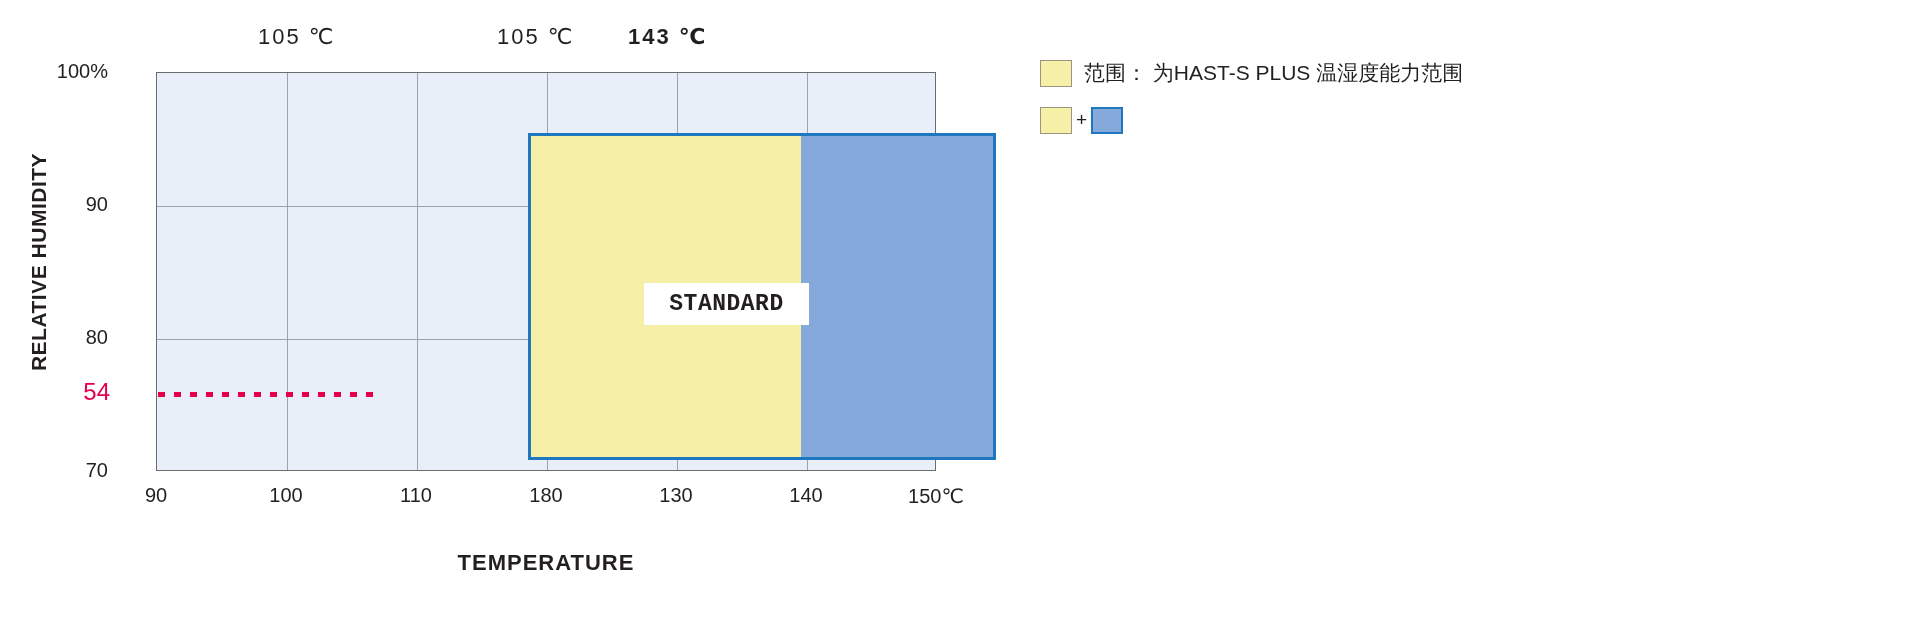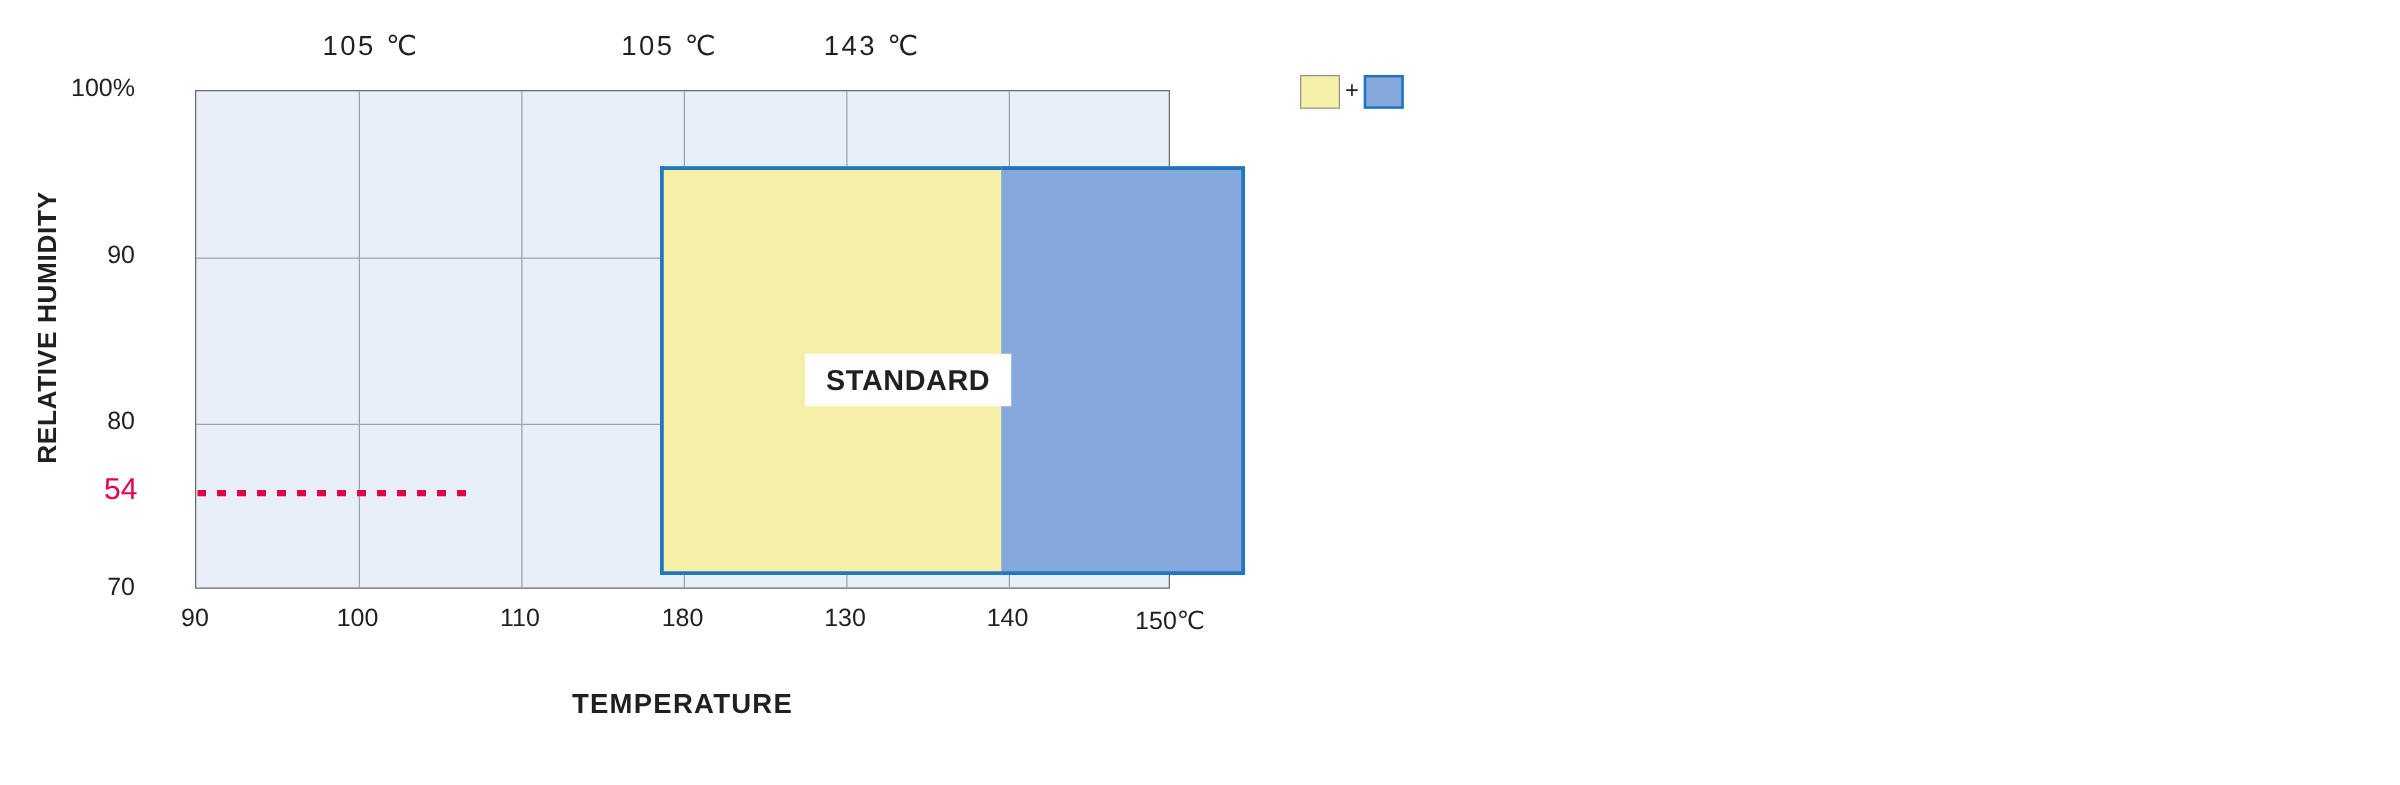--- a/index.html
+++ b/index.html
@@ -36,21 +36,21 @@
     left:371px;top:60px;width:273px;height:327px; 
     background:#f5efa8;
     border-top:3px solid #1f77c0;
     border-left:3px solid #1f77c0;
     border-bottom:3px solid #1f77c0;
     box-sizing:border-box;
   }
   .standard-box{
     position:absolute;left:487px;top:210px;width:165px;height:42px;
     background:#ffffff;display:flex;align-items:center;justify-content:center;
-    font-size:23px;font-weight:bold;color:#231f20;letter-spacing:.5px;
+    font-size:23px;font-weight:bold;color:#231f20;letter-spacing:.5px;font-family:Liberation Mono, monospace;
   }
 
   
   .dotline{
     position:absolute;left:158px;top:392px;width:215px;height:5px;
     background-image:repeating-linear-gradient(to right,#e4004b 0 7px,transparent 7px 16px);
   }
 
   
   .ylab{position:absolute;right:0;font-size:20px;color:#231f20;text-align:left;white-space:nowrap;}
@@ -89,21 +89,21 @@
     font-family:"Liberation Sans","DejaVu Sans",sans-serif;
   }
 </style>
 </head>
 <body>
 
 <div class="root">
 
   <div class="toplab" style="left:258px;">105 ℃</div>
   <div class="toplab" style="left:497px;">105 ℃</div>
-  <div class="toplab" style="left:659px;">143 ℃</div>
+  <div class="toplab" style="left:628px;font-weight:bold;">143 ℃</div>
 
   <div class="ytitle">
     <span>RELATIVE HUMIDITY</span>
   </div>
 
   <div class="ytickwrap">
     <div class="ylab" style="top:60px;right:42px;">100%</div>
     <div class="ylab" style="top:193px;right:42px;">90</div>
     <div class="ylab" style="top:326px;right:42px;">80</div>
     <div class="ylab ylab-red" style="top:378px;right:40px;">54</div>
@@ -135,20 +135,24 @@
   <div class="xlab" style="left:376px;top:484px;width:80px;">110</div>
   <div class="xlab" style="left:506px;top:484px;width:80px;">180</div>
   <div class="xlab" style="left:636px;top:484px;width:80px;">130</div>
   <div class="xlab" style="left:766px;top:484px;width:80px;">140</div>
   <div class="xlab" style="left:888px;top:484px;width:96px;">150℃</div>
 
   <div class="xtitle">TEMPERATURE</div>
 
   <div class="legend">
 
+    <div class="legrow">
+      <div class="sw sw-y"></div>
+      <div class="legtext">范围： 为HAST-S PLUS 温湿度能力范围</div>
+    </div>
 
     <div class="legrow">
       <div class="sw sw-y"></div>
       <div class="plus">+</div>
       <div class="sw sw-b"></div>
     </div>
 
   </div>
 
 </div>

